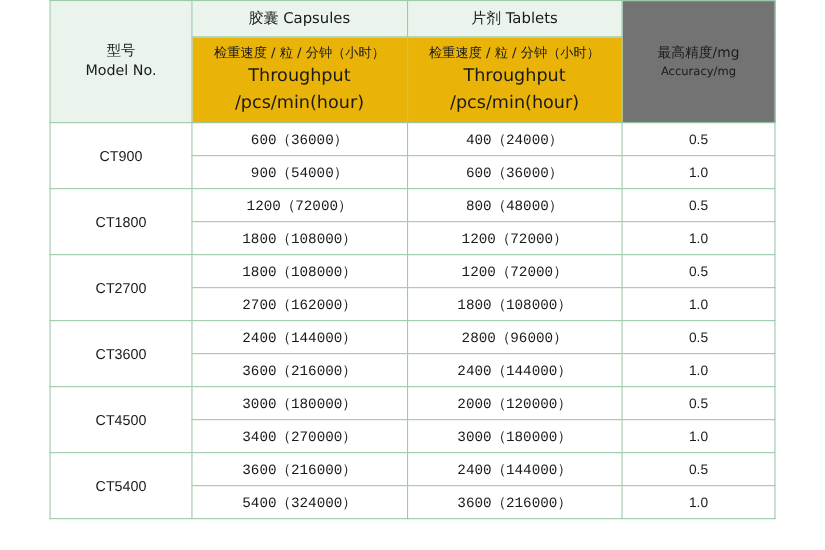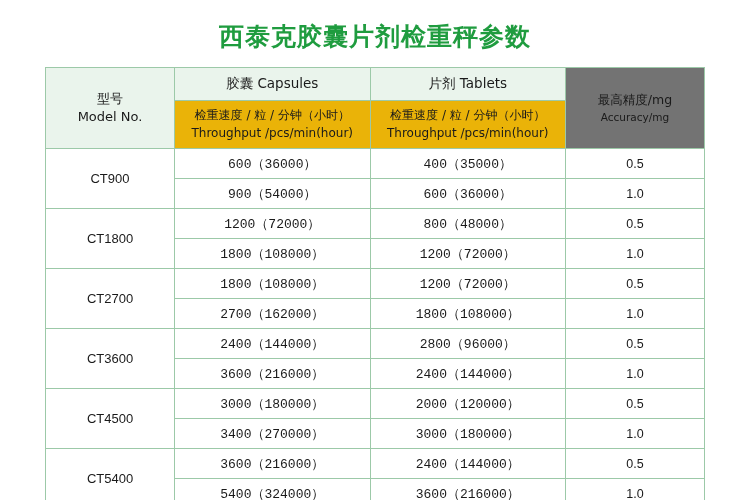--- a/index.html
+++ b/index.html
@@ -63,21 +63,21 @@
     background: #eab308;
     padding: 5px 4px 6px 4px;
     font-weight: normal;
   }
   .hdr-sub .l1 {
     font-size: 12px;
     display: block;
     line-height: 1.5;
   }
   .hdr-sub .l2 {
-    font-size: 12px;
+    font-size: 16px;
     display: block;
     line-height: 1.5;
   }
   .hdr-acc {
     background: #737373;
     width: 130px;
     padding: 6px 4px;
     font-weight: normal;
   }
   .hdr-acc .l1 {
@@ -109,21 +109,20 @@
   }
   .cjk {
     font-family: "DejaVu Sans", "Liberation Sans", sans-serif;
   }
 </style>
 </head>
 <body>
 
 <div class="page">
 
-  <div class="title cjk">西泰克胶囊片剂检重秤参数</div>
 
   <div class="table-wrap">
     <table class="spec">
       <thead>
         <tr>
           <th class="hdr-model cjk" rowspan="2">
             <div>型号</div>
             <div>Model No.</div>
           </th>
           <th class="hdr-group cjk">胶囊 Capsules</th>
@@ -141,21 +140,21 @@
           <th class="hdr-sub cjk">
             <span class="l1">检重速度 / 粒 / 分钟（小时）</span>
             <span class="l2">Throughput /pcs/min(hour)</span>
           </th>
         </tr>
       </thead>
       <tbody id="spec-body">
           <tr>
             <td class="model-cell" rowspan="2">CT900</td>
             <td class="val">600（36000）</td>
-            <td class="val">400（35000）</td>
+            <td class="val">400（24000）</td>
             <td class="acc">0.5</td>
           </tr>
           <tr>
             <td class="val">900（54000）</td>
             <td class="val">600（36000）</td>
             <td class="acc">1.0</td>
           </tr>
           <tr>
             <td class="model-cell" rowspan="2">CT1800</td>
             <td class="val">1200（72000）</td>

